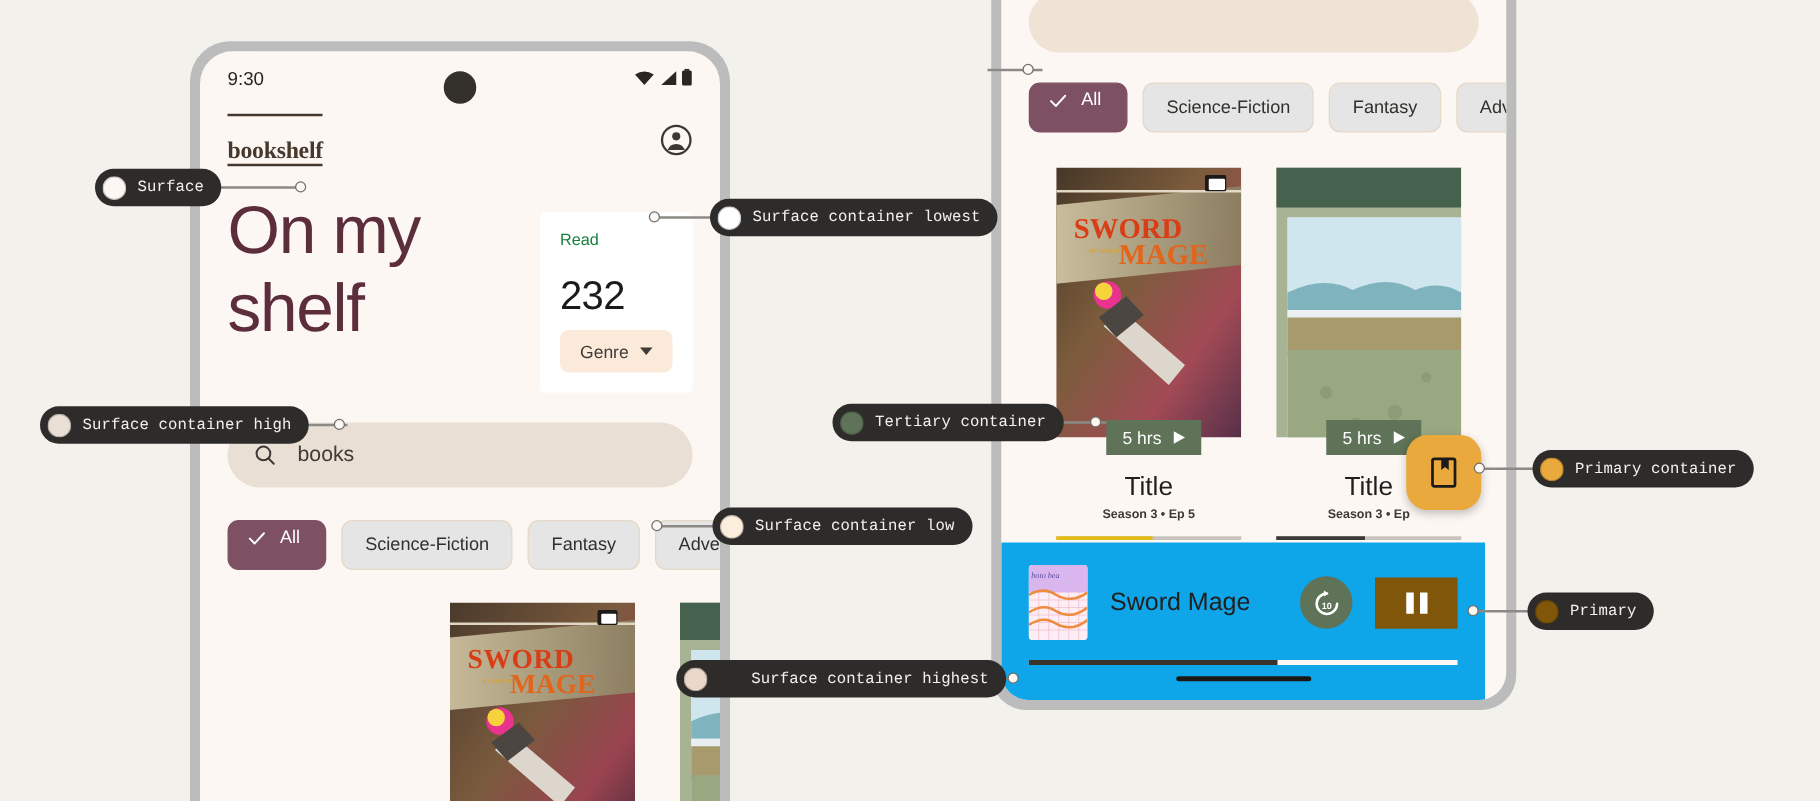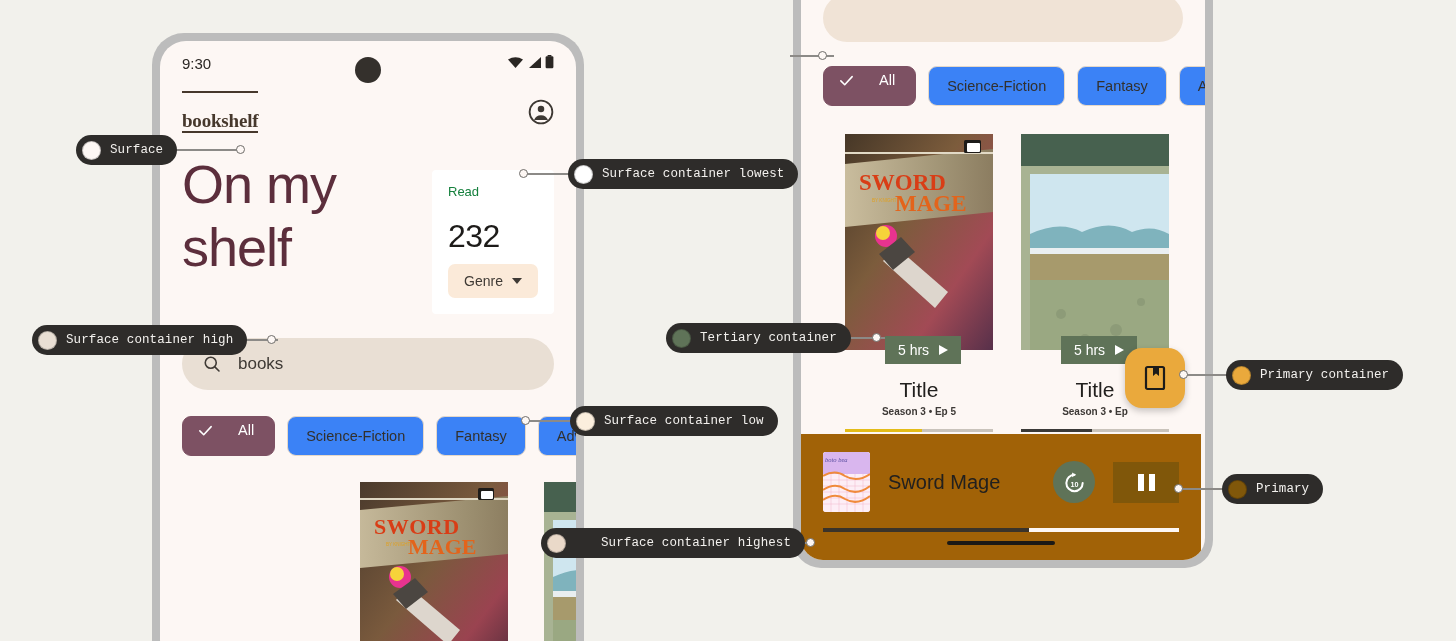--- a/index.html
+++ b/index.html
@@ -84,25 +84,25 @@
     padding: 0 20px; gap: 16px;
   }
   .search-text { font-size: 17px; color: #3f3a35; }
 
   .chip-row {
     display: flex; gap: 12px; padding: 26px 0 0 22px;
   }
   .chip {
     height: 40px; border-radius: 9px; display: flex; align-items: center;
     padding: 0 18px; font-size: 14.5px; color: #32302d;
-    background: #3b82f6; border: 1px solid #e5d8c8; white-space: nowrap;
+    background: #e5e5e5; border: 1px solid #e5d8c8; white-space: nowrap;
   }
   .chip.selected {
     background: #7d5163; color: #ffffff; border-color: #7d5163;
-    gap: 24px; padding: 0 20px 12px 14px;
+    gap: 10px; padding: 0 20px 12px 14px;
   }
   .check { width: 17px; height: 17px; }
 
   .grid-row {
     display: flex; gap: 36px; padding: 26px 0 0 200px;
   }
   .cover-sm { width: 148px; height: 200px; position: relative; }
 
   
   .tablet-frame {
@@ -134,22 +134,22 @@
   }
   .t-title {
     text-align: center; font-size: 21px; color: #22201e;
     margin-top: 28px;
   }
   .t-sub { text-align: center; font-size: 10px; color: #3d3936; font-weight: bold; margin-top: 4px; }
   .t-progress { height: 3px; margin-top: 12px; background: #c9c3bb; position: relative; }
   .t-progress i { position: absolute; left: 0; top: 0; bottom: 0; display: block; }
 
   .player {
-    position: absolute; left: 0; right: 4px; bottom: 0; height: 126px;
-    background: #a16207;
+    position: absolute; left: 0; right: 17px; bottom: 0; height: 126px;
+    background: #0ea5e9;
   }
   .player-row { display: flex; align-items: center; padding: 18px 22px 0 22px; gap: 18px; }
   .album-art {
     width: 47px; height: 60px; border-radius: 3px; overflow: hidden;
     background: #f7e9f6; position: relative; flex: none;
   }
   .player-title { font-size: 20px; color: #22201e; flex: 1; }
   .round-btn {
     width: 42px; height: 42px; border-radius: 50%; background: #5f7358;
     display: flex; align-items: center; justify-content: center; flex: none;

